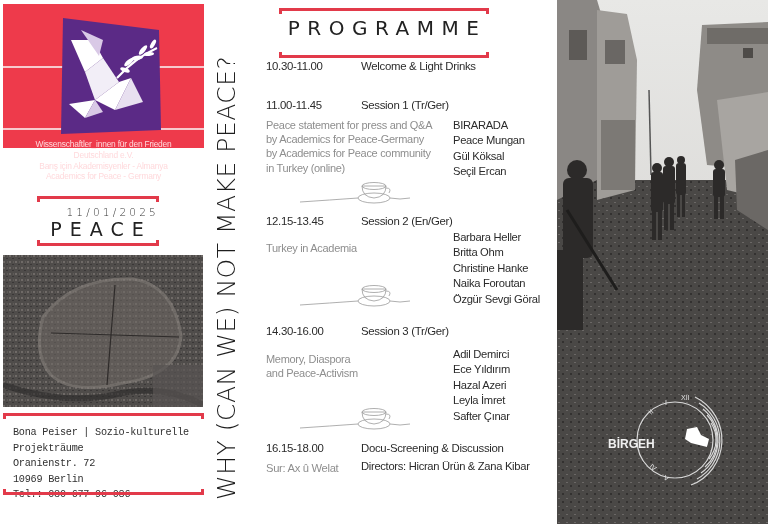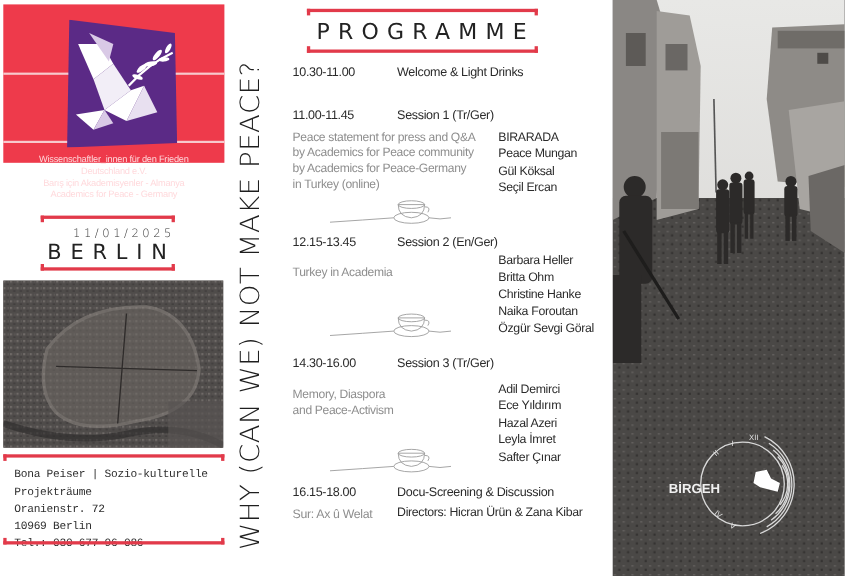--- a/index.html
+++ b/index.html
@@ -23,21 +23,21 @@
 
   .map-photo { position: absolute; left: 3px; top: 255px; width: 200px; height: 152px; overflow: hidden; background: #4a4745; }
 
   .venue-box { position: absolute; left: 3px; top: 413px; width: 201px; height: 82px; }
   .venue-lines { position: absolute; left: 10px; top: 12px; font-family: Liberation Mono, monospace; font-size: 10.2px; line-height: 15.6px; color: #2f2f2f; letter-spacing: -0.25px; }
 
   
   .vtitle { position: absolute; left: 213px; top: 500px; transform-origin: 0 0; transform: rotate(-90deg); white-space: nowrap; font-family: "DejaVu Sans", sans-serif; font-size: 25px; letter-spacing: 0.5px; color: #1e1e1e; font-weight: 300; transform: rotate(-90deg) scaleY(0.96); }
 
   
-  .prog-box { position: absolute; left: 279px; top: 8px; width: 210px; height: 40px; }
+  .prog-box { position: absolute; left: 279px; top: 8px; width: 210px; height: 50px; }
   .prog-title { position: absolute; left: 0; top: 8px; width: 100%; text-align: center; font-family: "DejaVu Sans", sans-serif; font-size: 20px; letter-spacing: 7.5px; color: #222; padding-left: 6px; }
   .time { position: absolute; left: 266px; font-size: 11.4px; color: #2b2b2b; letter-spacing: -0.3px; }
   .heading { position: absolute; left: 361px; font-size: 11.4px; color: #2b2b2b; letter-spacing: -0.3px; }
   .topic { position: absolute; left: 266px; font-size: 11px; line-height: 14.2px; color: #8e8e8e; letter-spacing: -0.3px; }
   .speakers { position: absolute; left: 453px; font-size: 11.2px; line-height: 15.4px; color: #2b2b2b; letter-spacing: -0.3px; }
   .cup { position: absolute; width: 110px; height: 30px; }
 
   
   .photo { position: absolute; left: 557px; top: 0; width: 211px; height: 524px; overflow: hidden; background: #5a5856; }
   .birgeh { position: absolute; left: 605px; top: 385px; width: 130px; height: 105px; }
@@ -73,21 +73,21 @@
       <div>Wissenschaftler_innen für den Frieden</div>
       <div>Deutschland e.V.</div>
       <div>Barış için Akademisyenler - Almanya</div>
       <div>Academics for Peace - Germany</div>
     </div>
   </div>
 
   <div class="date-box">
     <div class="bracket top" style="left:0;top:0;width:100%;"></div>
     <div class="date-text">11/01/2025</div>
-    <div class="city-text">BERLIN</div>
+    <div class="city-text">PEACE</div>
     <div class="bracket bottom" style="left:0;bottom:0;width:100%;"></div>
   </div>
 
   <div class="map-photo">
     <svg width="200" height="152" viewBox="0 0 200 152">
       <defs>
         <pattern id="tex" width="6" height="6" patternUnits="userSpaceOnUse">
           <rect width="6" height="6" fill="#5a5654"></rect>
           <rect x="0" y="0" width="2" height="2" fill="#8a8480"></rect>
           <rect x="3" y="3" width="2" height="1" fill="#3a3736"></rect>
@@ -124,22 +124,22 @@
   <div class="bracket bottom" style="left:0;bottom:0;width:100%;"></div>
 </div>
 
 <div class="time" style="top:60px">10.30-11.00</div>
 <div class="heading" style="top:60px">Welcome &amp; Light Drinks</div>
 
 <div class="time" style="top:99px">11.00-11.45</div>
 <div class="heading" style="top:99px">Session 1 (Tr/Ger)</div>
 <div class="topic" style="top:118px">
   <div>Peace statement for press and Q&amp;A</div>
+  <div>by Academics for Peace-Germany</div>
   <div>by Academics for Peace community</div>
-  <div>by Academics for Peace-Germany</div>
   <div>in Turkey (online)</div>
 </div>
 <div class="speakers" style="top:118px">
   <div>BIRARADA</div>
   <div>Peace Mungan</div>
   <div>Gül Köksal</div>
   <div>Seçil Ercan</div>
 </div>
 <svg class="cup" style="left:300px;top:178px" viewBox="0 0 110 30">
   <path d="M0,24 Q30,22 58,20" stroke="#9a9a9a" stroke-width="0.8" fill="none"></path>

